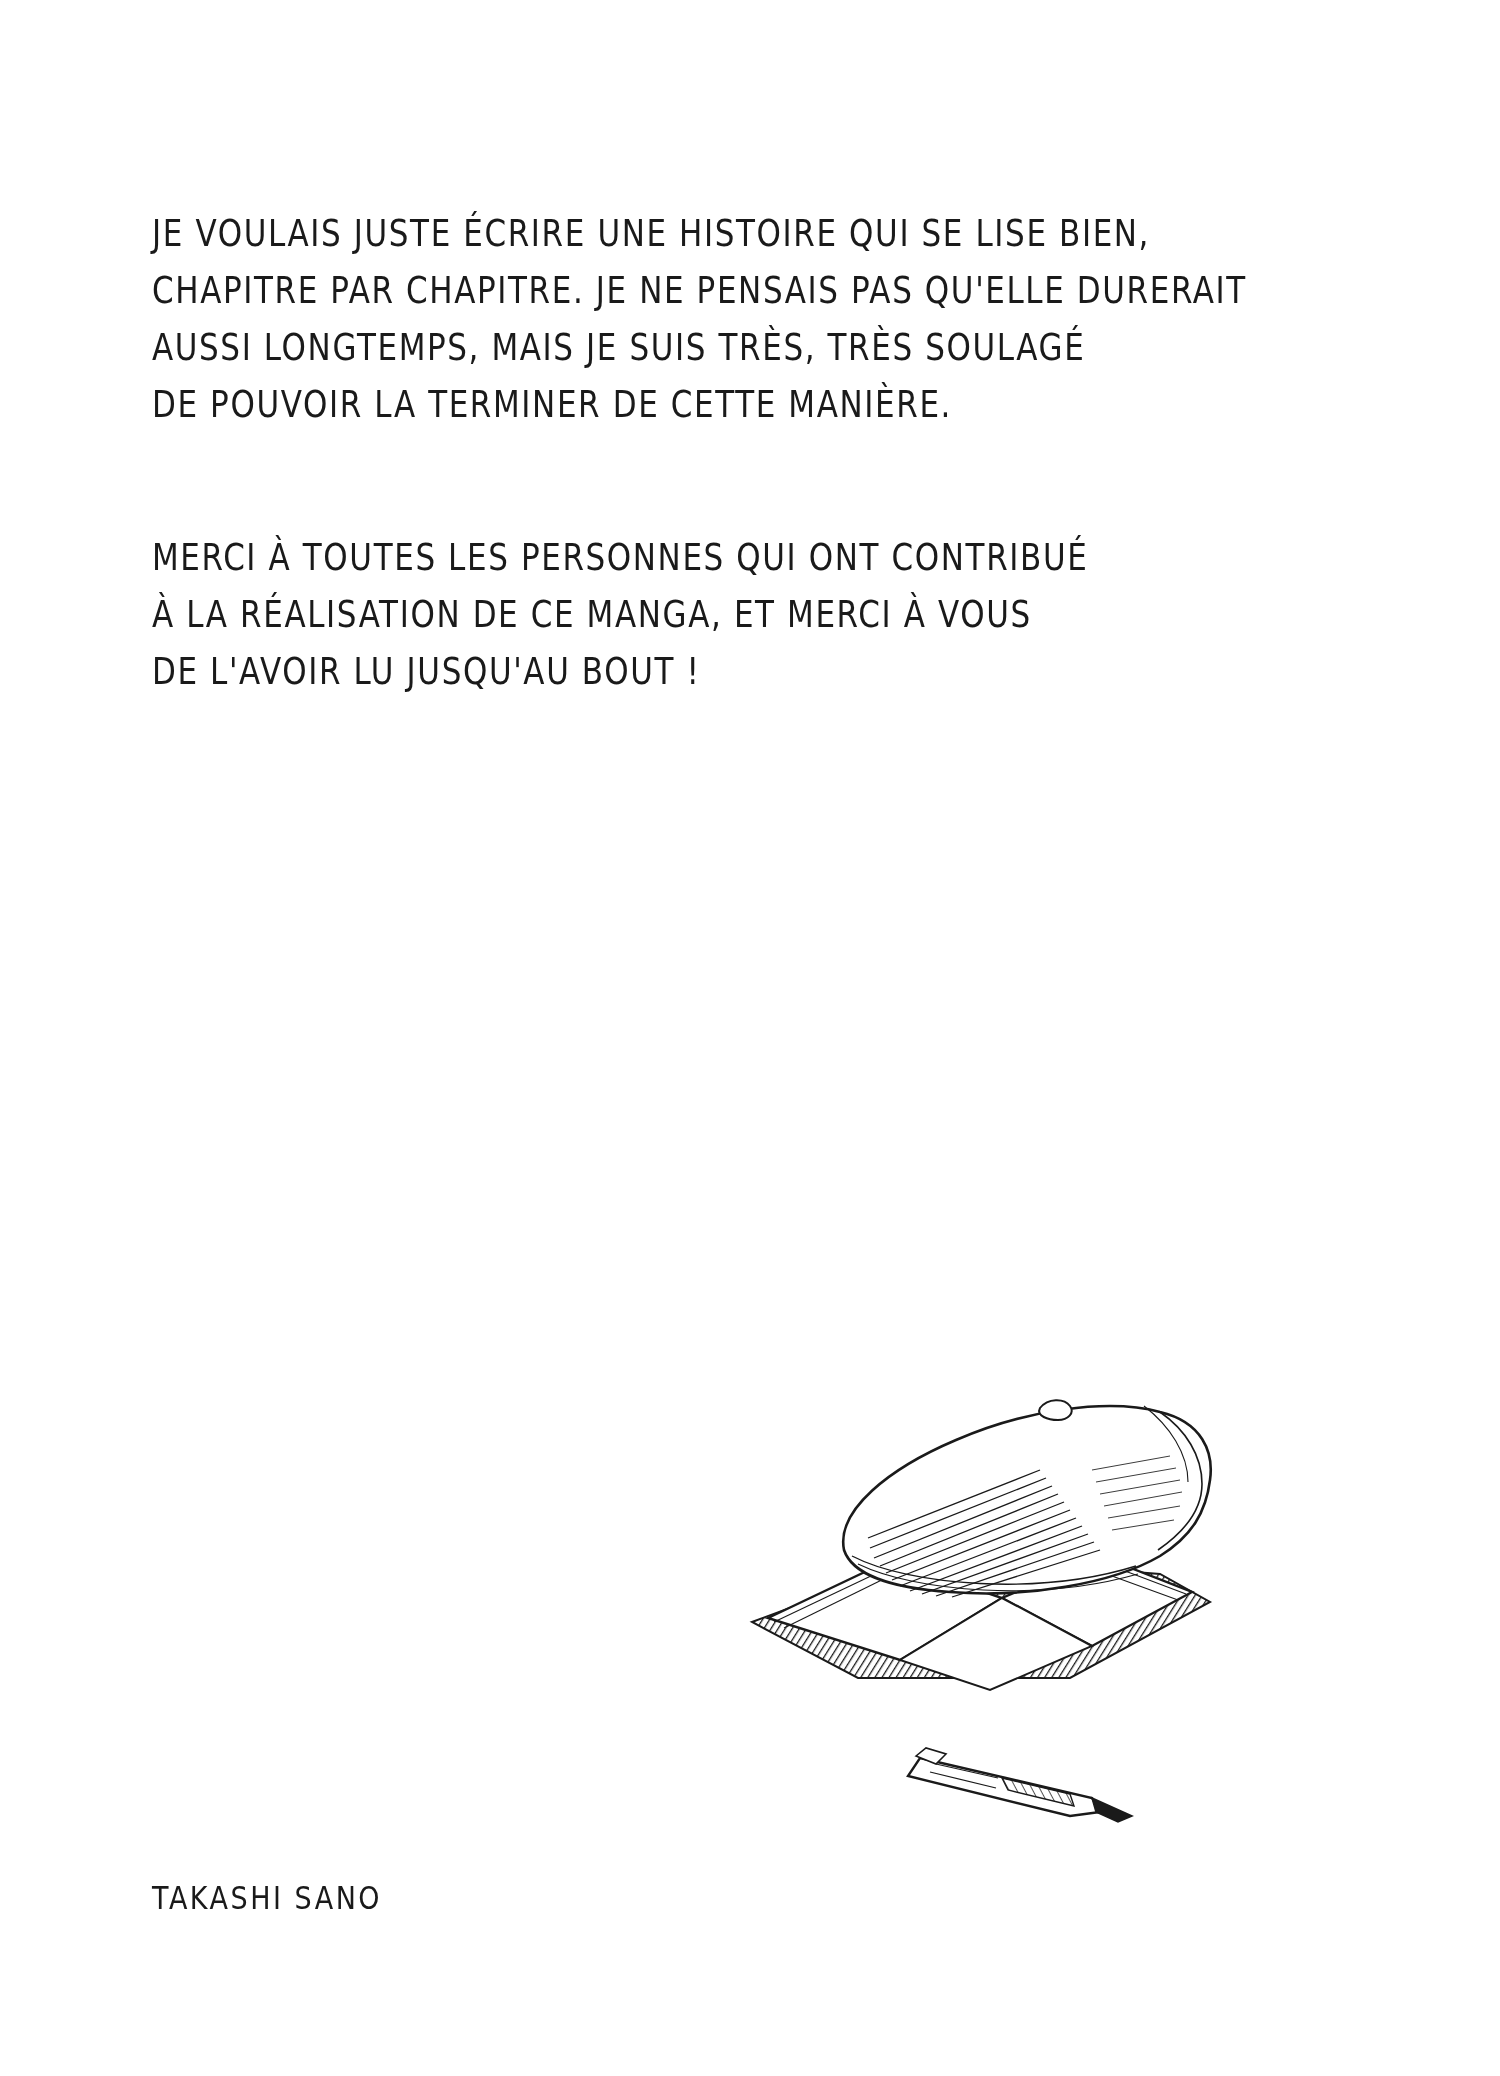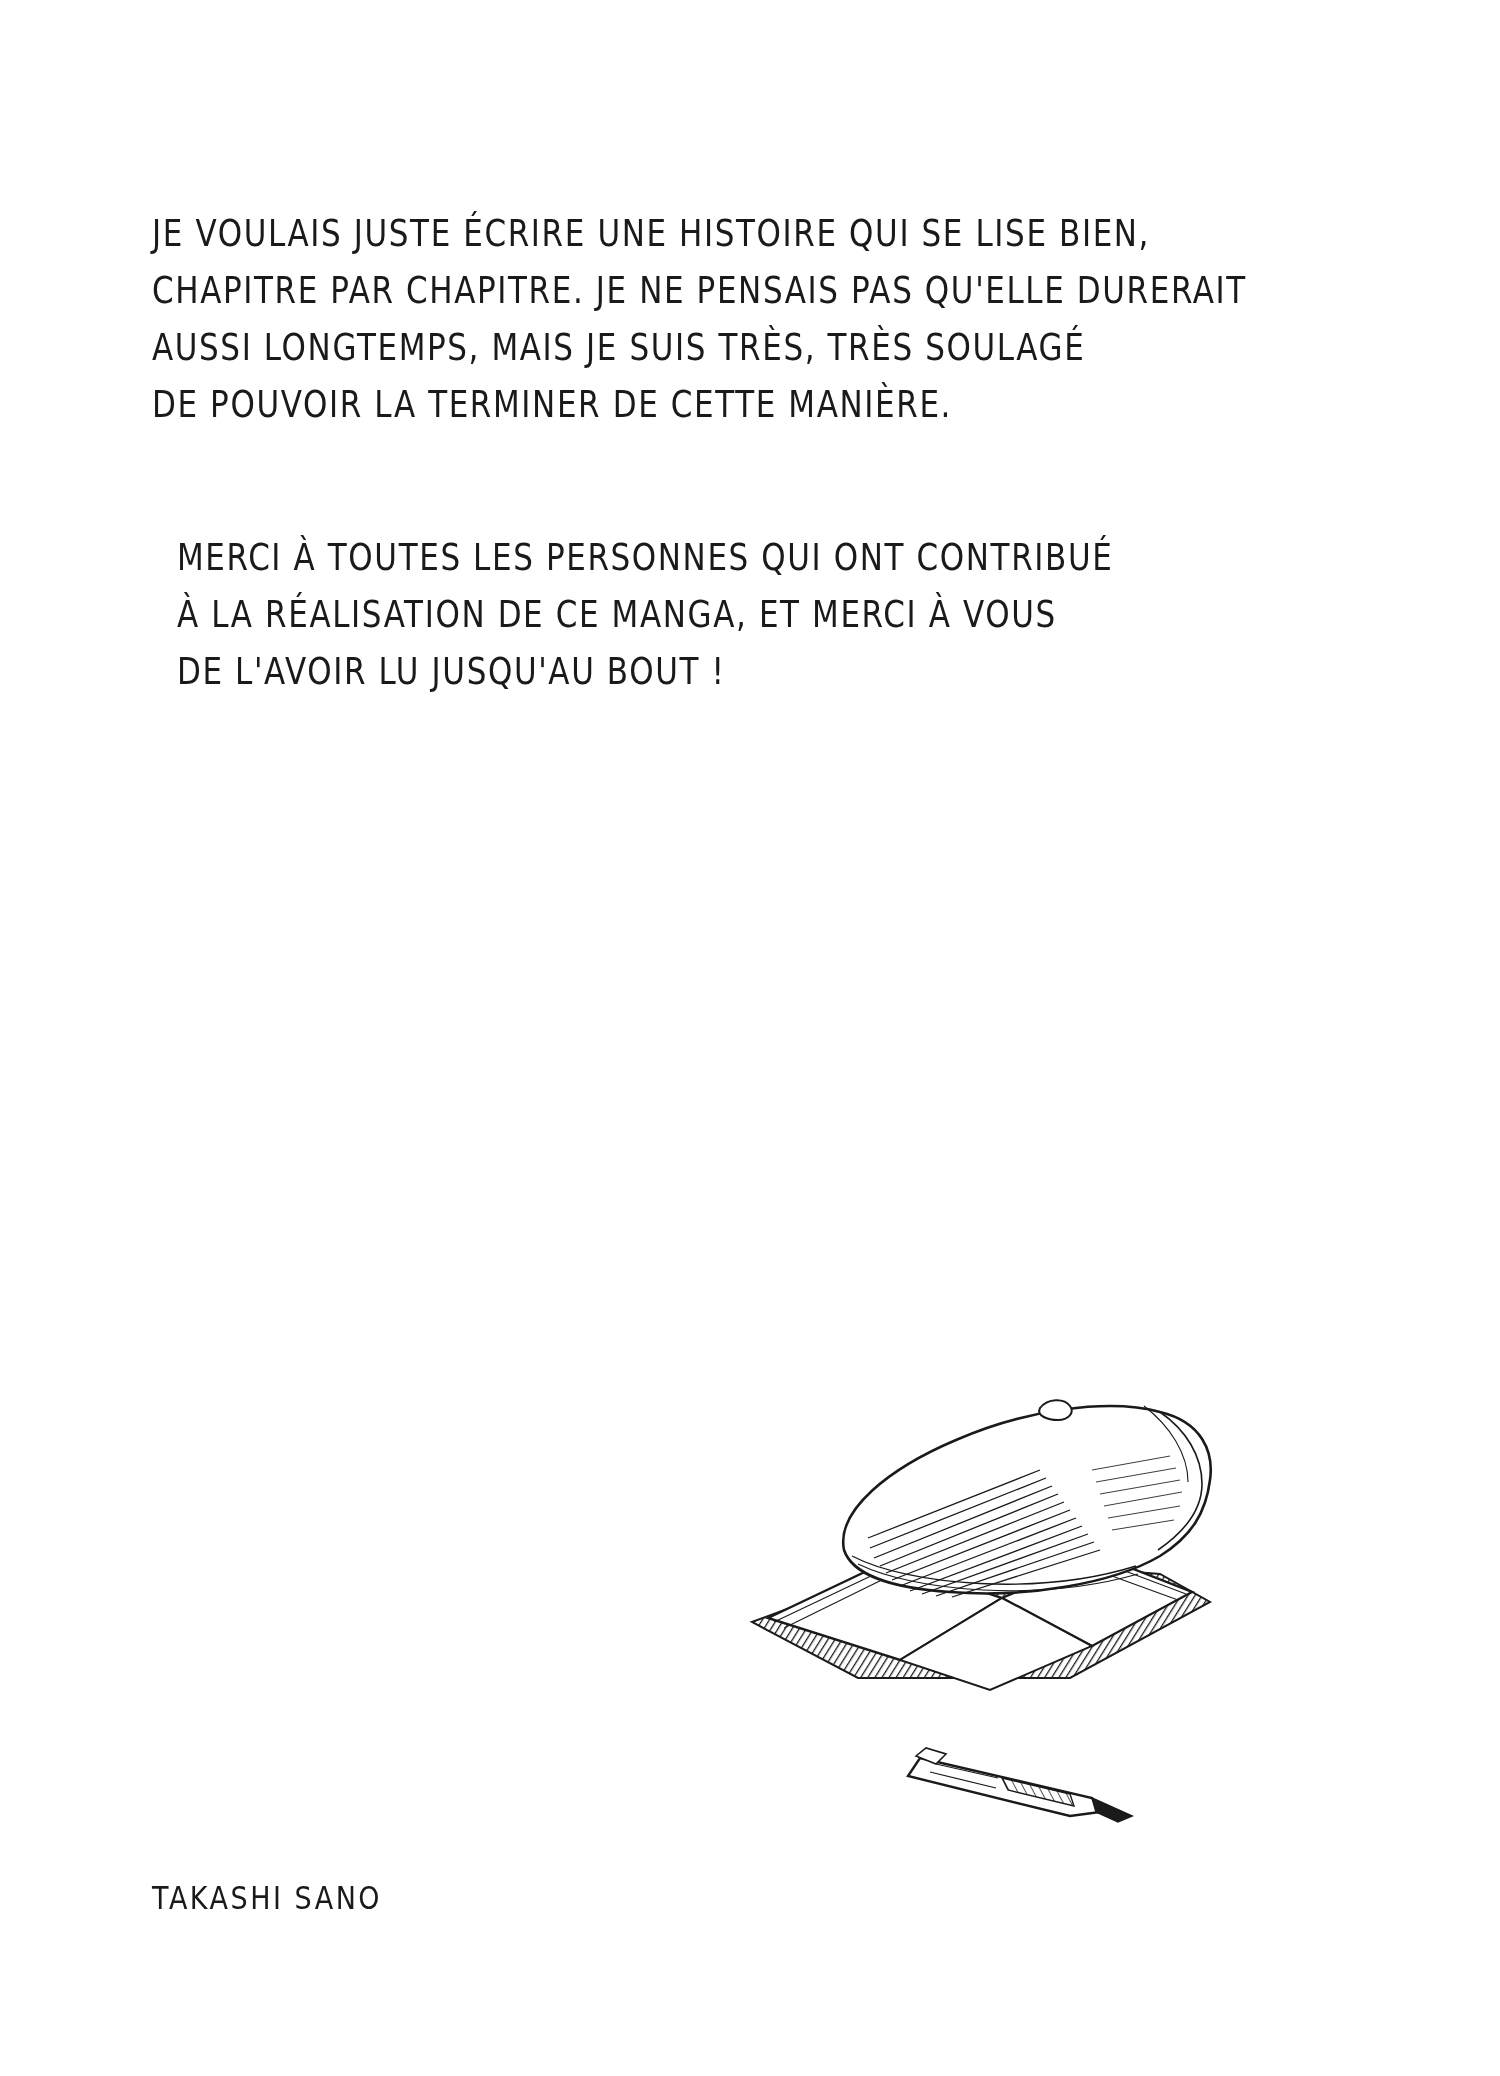--- a/index.html
+++ b/index.html
@@ -23,21 +23,20 @@
     position: absolute;
     left: 152px;
     top: 200px;
     width: 1100px;
   }
   .para {
     margin: 0 0 0 0;
   }
   .para + .para {
     margin-top: 96px;
-    margin-left: 25px;
   }
   .line {
     display: block;
     font-family: "DejaVu Sans", sans-serif;
     font-size: 31px;
     line-height: 57px;
     letter-spacing: 1.6px;
     color: #1a1a1a;
     text-transform: uppercase;
     font-weight: 400;

